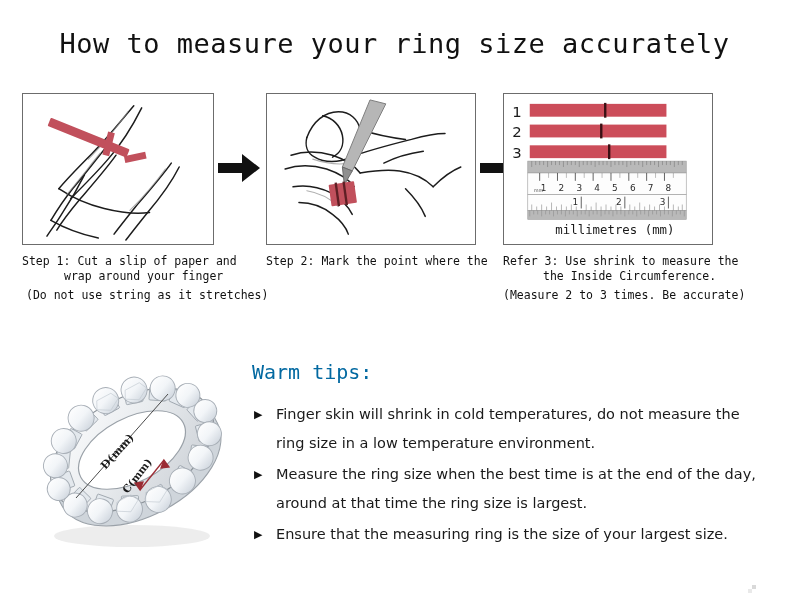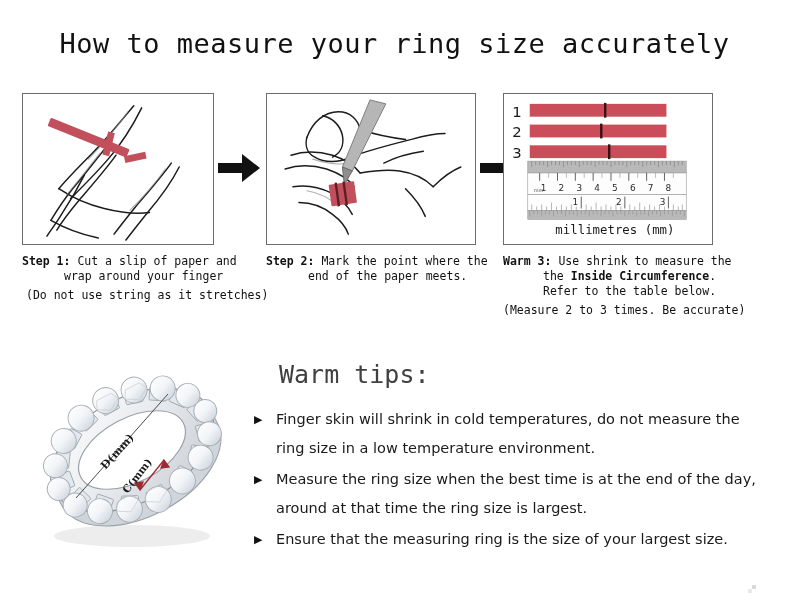--- a/index.html
+++ b/index.html
@@ -45,21 +45,21 @@
     position:absolute;top:55px;width:46px;height:40px;
   }
   .arrow-1{left:216px;}
   .arrow-2{left:478px;}
 
   .caption{
     margin-top:9px;
     font-family:"DejaVu Sans Mono","Liberation Mono",monospace;
     font-size:11.5px;line-height:15px;color:#111;
   }
-  .caption b{font-weight:bold;}
+  .caption b{font-weight:normal;}
   .cap-line{display:block;white-space:nowrap;}
   .cap-indent{padding-left:42px;}
   .cap-indent3{padding-left:40px;}
 
   .note{
     margin-top:4px;
     font-family:"DejaVu Sans Mono","Liberation Mono",monospace;
     font-size:11.5px;color:#111;white-space:nowrap;
   }
   .note-1{padding-left:4px;}
@@ -67,21 +67,21 @@
 
   
   .bottom{position:absolute;left:0;top:345px;width:789px;height:250px;}
 
   .ring-wrap{position:absolute;left:28px;top:5px;width:215px;height:215px;}
   .ring-wrap svg{display:block;width:100%;height:100%;}
 
   .tips{position:absolute;left:252px;top:15px;width:520px;}
   .tips-title{
     font-family:"DejaVu Sans Mono","Liberation Mono",monospace;
-    font-size:25px;color:#404040;margin-bottom:16px;margin-left:27px;
+    font-size:20px;color:#0369a1;margin-bottom:16px;
   }
   .tip{
     position:relative;
     padding-left:24px;
     font-family:"DejaVu Sans","Liberation Sans",sans-serif;
     font-size:14.5px;line-height:29px;color:#1a1a1a;
     margin-bottom:2px;
   }
   .tip .bullet{
     position:absolute;left:2px;top:0;
@@ -183,21 +183,20 @@
           <g>
             <rect x="62" y="92" width="26" height="22" rx="1" fill="#c1505c" transform="rotate(-8 62 92)"></rect>
             <rect x="68" y="90" width="2.4" height="24" fill="#5e1f24" transform="rotate(-8 68 90)"></rect>
             <rect x="76" y="89" width="2.4" height="24" fill="#5e1f24" transform="rotate(-8 76 89)"></rect>
           </g>
         </svg>
       </div>
       <div class="caption">
         <span class="cap-line"><b>Step 2:</b>
           <span>Mark the point where the</span></span>
-        <span class="cap-line cap-indent">end of the paper meets.</span>
       </div>
     </div>
 
     <div class="arrow arrow-2">
       <svg viewBox="0 0 46 40">
         <path d="M2 15 L26 15 L26 6 L44 20 L26 34 L26 25 L2 25 Z" fill="#111111"></path>
       </svg>
     </div>
 
     <div class="step step-3">
@@ -258,24 +257,23 @@
             </g>
             <g stroke="#7f7f7f" stroke-width="0.45">
               <path d="M26 118 L26 124 M30 118 L30 122 M34 118 L34 122 M38 118 L38 124 M42 118 L42 122 M46 118 L46 122 M50 118 L50 124 M54 118 L54 122 M58 118 L58 122 M62 118 L62 124 M66 118 L66 122 M70 118 L70 122 M74 118 L74 124 M78 118 L78 122 M82 118 L82 122 M86 118 L86 124 M90 118 L90 122 M94 118 L94 122 M98 118 L98 124 M102 118 L102 122 M106 118 L106 122 M110 118 L110 124 M114 118 L114 122 M118 118 L118 122 M122 118 L122 124 M126 118 L126 122 M130 118 L130 122 M134 118 L134 124 M138 118 L138 122 M142 118 L142 122 M146 118 L146 124 M150 118 L150 122 M154 118 L154 122 M158 118 L158 124 M162 118 L162 122 M166 118 L166 122 M170 118 L170 124 M174 118 L174 122 M178 118 L178 122 M182 118 L182 124"></path>
             </g>
           </g>
 
           <text x="112" y="142" text-anchor="middle" font-family="DejaVu Sans Mono, monospace" font-size="12.5" fill="#1a1a1a">millimetres (mm)</text>
         </svg>
       </div>
       <div class="caption">
-        <span class="cap-line"><b>Warm 3:</b>
+        <span class="cap-line"><b>Refer 3:</b>
           <span>Use shrink to measure the</span></span>
         <span class="cap-line cap-indent3"><span>the </span><b>Inside Circumference</b><span>.</span></span>
-        <span class="cap-line cap-indent3">Refer to the table below.</span>
       </div>
       <div class="note note-3">(Measure 2 to 3 times. Be accurate)</div>
     </div>
   </div>
 
   <div class="bottom">
 
     <div class="ring-wrap">
       <svg viewBox="0 0 215 215">
         <defs>

